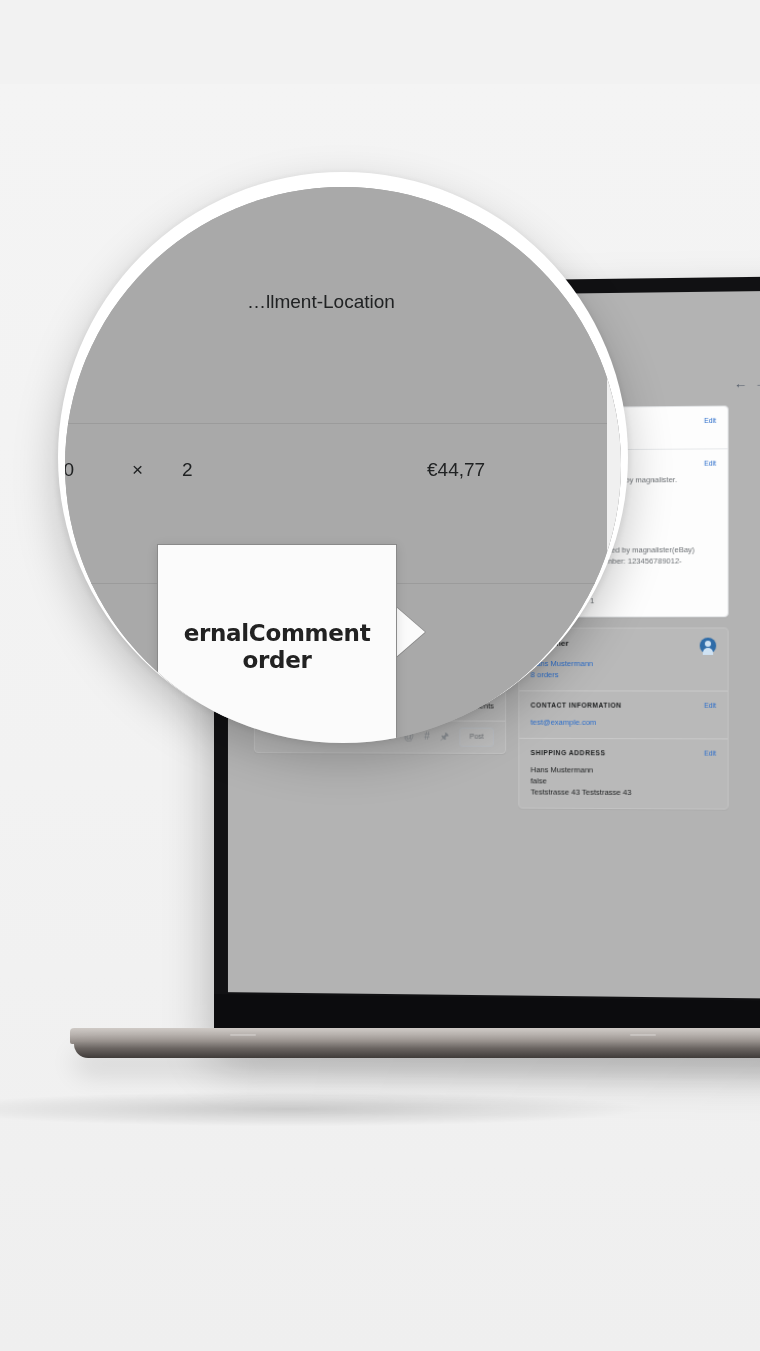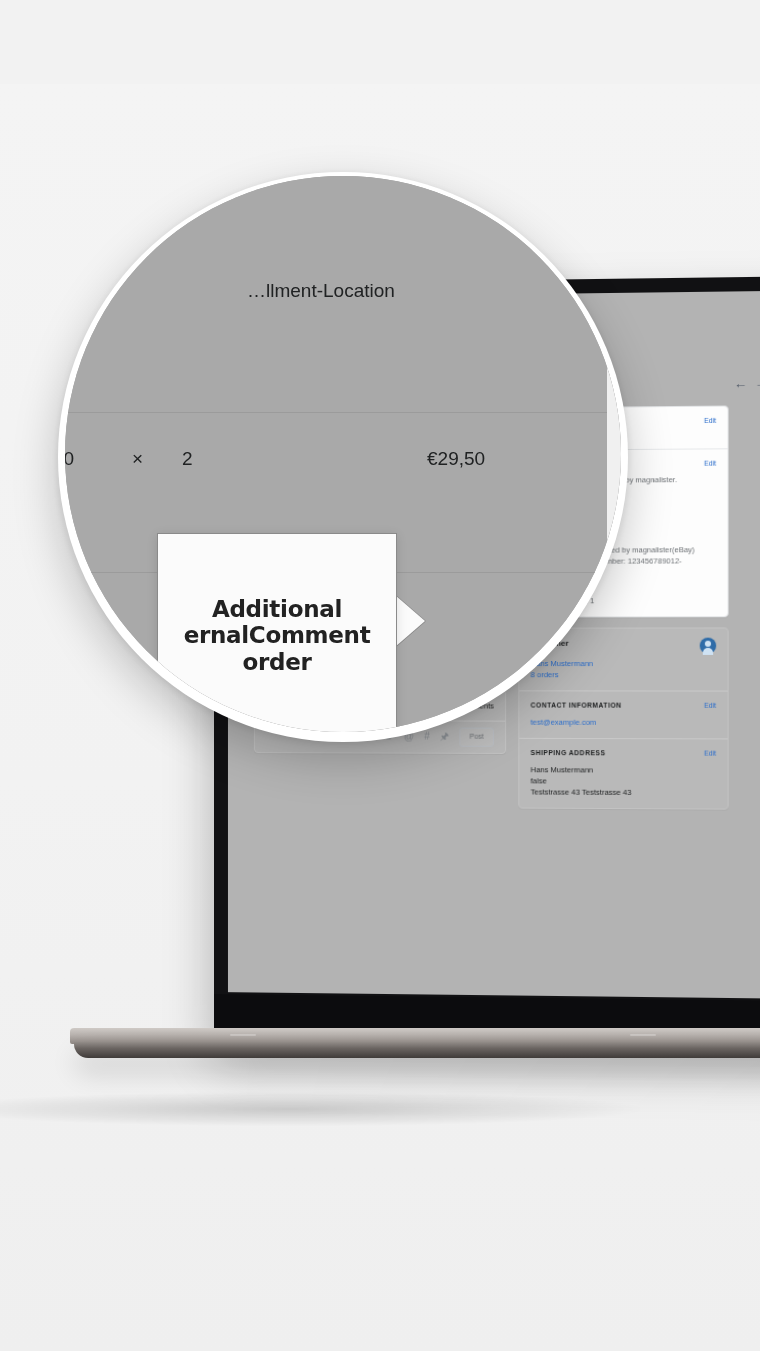--- a/index.html
+++ b/index.html
@@ -75,21 +75,21 @@
 
   .chk{display:inline-block;width:8px;height:8px;border:1px solid #3a4191;border-radius:2px;
        position:relative;vertical-align:-1px;margin-right:4px;}
   .chk:after{content:"✓";position:absolute;left:.6px;top:-2.6px;font-size:7.5px;color:#3a4191;}
   .iconrow{display:flex;align-items:center;gap:10px;color:#8c9196;font-size:10px;padding:6px 11px;}
 
   
   .mag-wrap{position:absolute;left:58px;top:172px;width:570px;height:570px;}
   .mag-ring{position:absolute;inset:0;border-radius:50%;background:#ffffff;
      box-shadow:0 18px 46px rgba(0,0,0,.22), 0 2px 8px rgba(0,0,0,.10);}
-  .mag{position:absolute;left:7px;top:4px;width:556px;height:556px;border-radius:50%;
+  .mag{position:absolute;left:7px;top:15px;width:556px;height:556px;border-radius:50%;
        overflow:hidden;background:#9f9f9f;}
   .mag-inner{position:absolute;left:0;top:0;width:1180px;height:1000px;
       transform:translate(-118px,-24px);}
   
   .z-grey{position:absolute;left:0;top:0;width:700px;height:1000px;background:#a9a9a9;}
   .z-grey .line{position:absolute;left:0;width:100%;height:1px;background:#9b9b9b;}
   .z-card-edge{position:absolute;left:660px;top:0;width:22px;height:1000px;background:#f0f0f0;}
 
   .z-txt{position:absolute;font-size:19px;color:#202223;white-space:nowrap;}
 
@@ -241,33 +241,32 @@
       <div class="mag-inner">
 
         <div class="z-grey">
           <div class="line" style="top:260px;"></div>
           <div class="line" style="top:420px;"></div>
 
           <div class="z-txt" style="left:300px;top:128px;">…llment-Location</div>
           <div class="z-txt" style="left:90px;top:296px;">9,00</div>
           <div class="z-txt" style="left:185px;top:296px;">×</div>
           <div class="z-txt" style="left:235px;top:296px;">2</div>
-          <div class="z-txt" style="left:480px;top:296px;">€29,50</div>
+          <div class="z-txt" style="left:480px;top:296px;">€44,77</div>
 
         </div>
 
         <div class="z-card-edge"></div>
 
       </div>
 
       <div class="callout">
         <div class="callout-tip"></div>
         <div class="callout-box">
           <div class="callout-txt">
-            <div>Additional</div>
             <div>ernalComment</div>
             <div>order</div>
           </div>
         </div>
       </div>
     </div>
   </div>
 
 </div>
 

